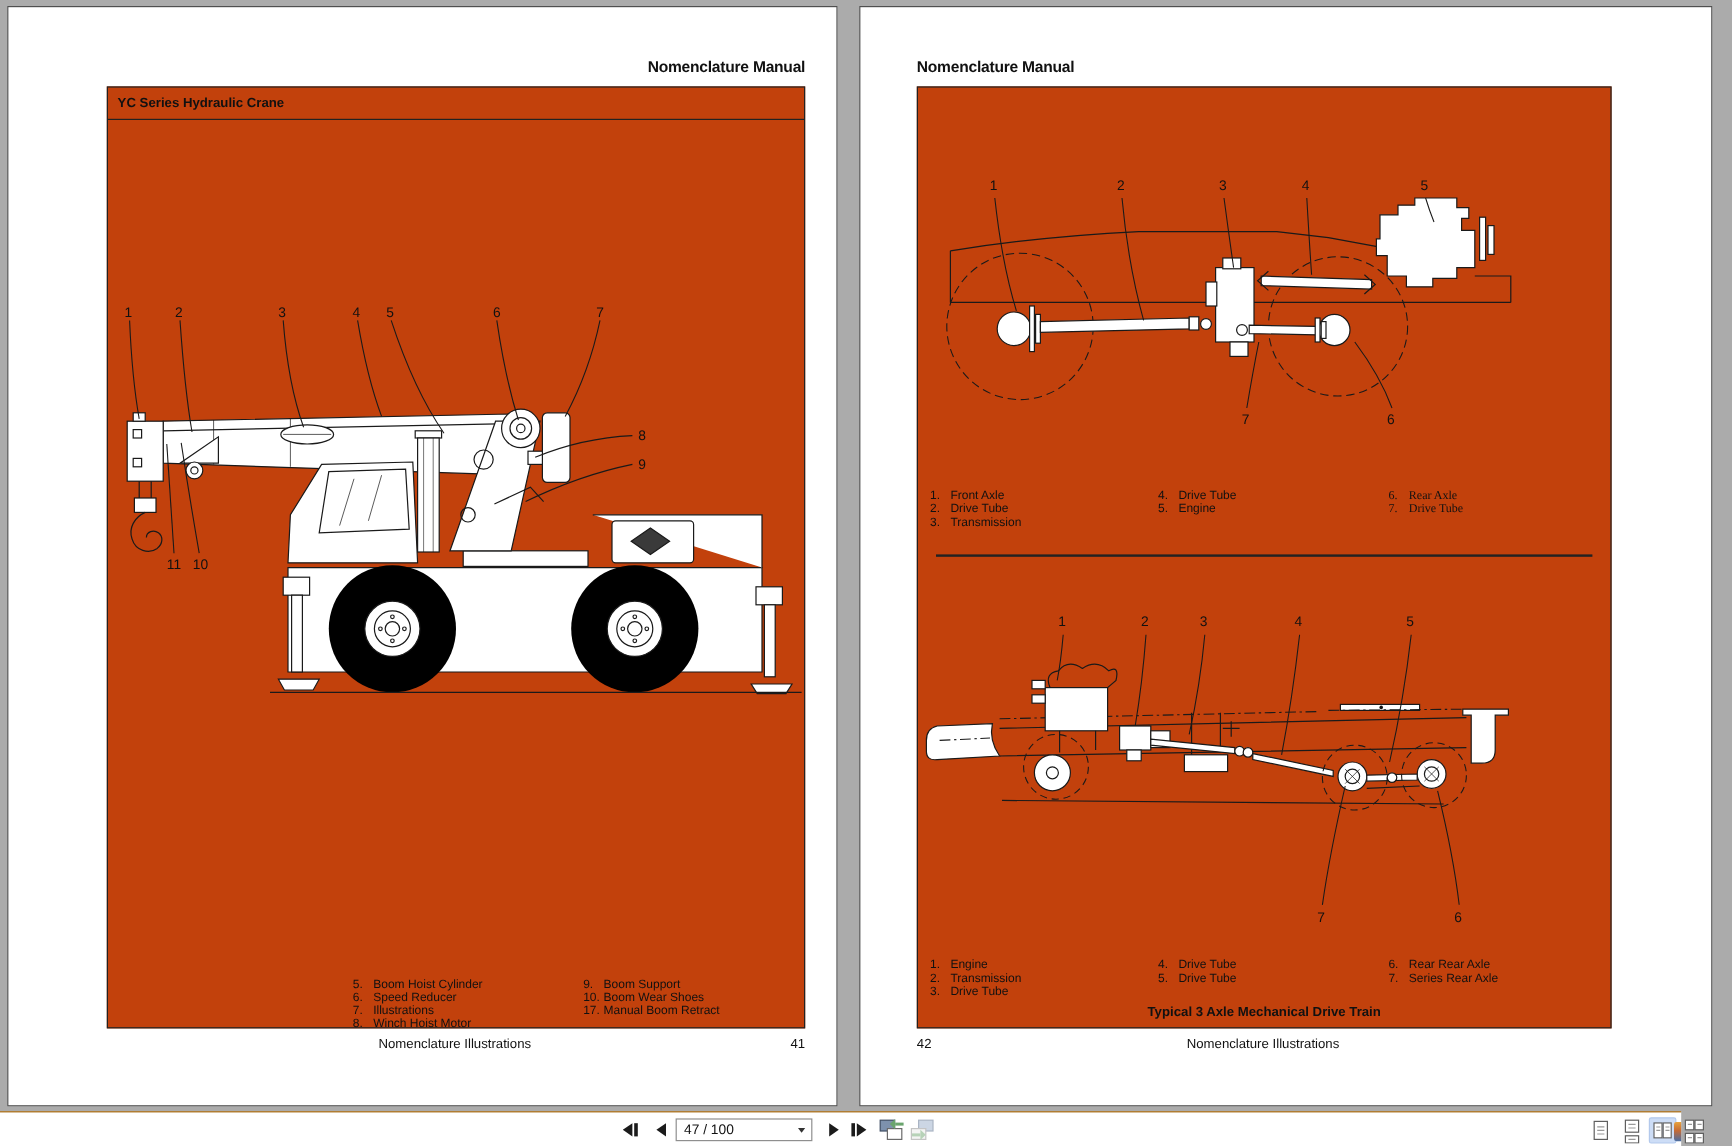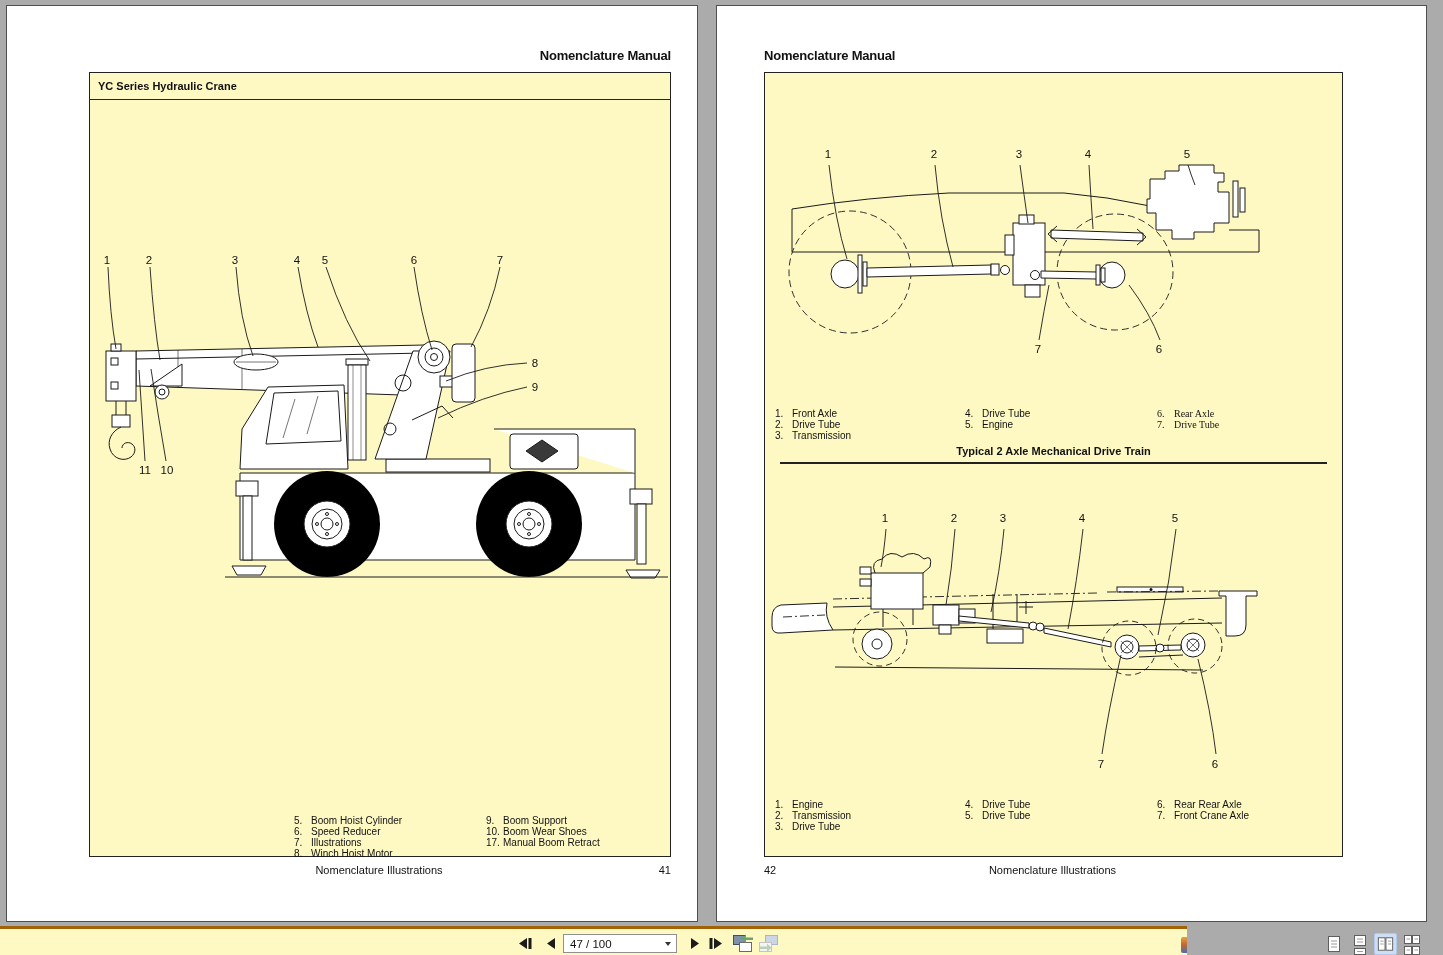--- a/index.html
+++ b/index.html
@@ -8,35 +8,35 @@
     background:#ababab;
     font-family:"Liberation Sans", sans-serif;
     color:#111;
   }
   .page{position:absolute;top:5px;background:#fff;border:1px solid #4f4f4f;}
   #page-left{left:6px;width:690px;height:915px;}
   #page-right{left:716px;width:709px;height:915px;}
   .doc-title{position:absolute;font-size:13px;font-weight:bold;letter-spacing:-0.2px;white-space:nowrap;}
   #title-left{top:42px;right:26px;}
   #title-right{top:42px;left:47px;}
-  .content-box{position:absolute;border:1.5px solid #222;background:#fef9c3;}
+  .content-box{position:absolute;border:1.5px solid #222;background:#c2410c;}
   #box-left{left:82px;top:66px;width:580px;height:783px;}
   #box-right{left:47px;top:66px;width:577px;height:783px;}
   .box-header{height:26px;border-bottom:1.5px solid #222;display:flex;align-items:center;
     padding-left:8px;font-size:11px;font-weight:bold;}
   .diagram-svg{position:absolute;}
   .legend-col{position:absolute;font-size:10px;line-height:11px;white-space:nowrap;}
   .legend-item{height:11px;}
   .legend-num{display:inline-block;min-width:17px;}
   .caption{position:absolute;left:0;width:100%;text-align:center;font-size:11px;font-weight:bold;}
   .section-rule{position:absolute;background:#222;height:2px;}
   .footer-text{position:absolute;font-size:11px;white-space:nowrap;}
   
-  #toolbar{position:absolute;left:0;top:926px;width:1187px;height:29px;background:#fef9c3;
-    border-top:3px solid #a16207;box-sizing:border-box;}
+  #toolbar{position:absolute;left:0;top:926px;width:1401px;height:29px;background:#ffffff;
+    border-top:1px solid #a16207;box-sizing:border-box;}
   .tb-btn{position:absolute;top:4px;width:22px;height:21px;display:flex;align-items:center;
     justify-content:center;cursor:default;}
   #page-combo{position:absolute;left:563px;top:5px;width:114px;height:19px;background:#fff;
     border:1px solid #8f8f8f;box-sizing:border-box;display:flex;align-items:center;
     font-size:11.5px;padding-left:6px;}
   #combo-arrow{position:absolute;right:5px;top:7px;width:0;height:0;
     border-left:3.5px solid transparent;border-right:3.5px solid transparent;border-top:4.5px solid #333;}
   .layout-btn{position:absolute;top:4px;width:23px;height:22px;display:flex;align-items:center;justify-content:center;}
   .layout-btn.selected{background:#cdddf6;border:1px solid #b3c9ec;border-radius:2px;box-sizing:border-box;}
   #clipped-icon{position:absolute;right:0;top:8px;width:6px;height:16px;
@@ -229,21 +229,20 @@
       <div class="legend-item"><span class="legend-num">3.</span><span>Transmission</span></div>
     </div>
     <div class="legend-col" style="left:200px;top:335px;">
       <div class="legend-item"><span class="legend-num">4.</span><span>Drive Tube</span></div>
       <div class="legend-item"><span class="legend-num">5.</span><span>Engine</span></div>
     </div>
     <div class="legend-col" style="left:392px;top:335px;font-family:Liberation Serif, serif;">
       <div class="legend-item"><span class="legend-num">6.</span><span>Rear Axle</span></div>
       <div class="legend-item"><span class="legend-num">7.</span><span>Drive Tube</span></div>
     </div>
-    <div class="caption" style="top:372px;">Typical 2 Axle Mechanical Drive Train</div>
     <div class="section-rule" style="left:15px;top:389px;width:547px;"></div>
 
     <svg class="diagram-svg" style="left:2px;top:424px;" width="575" height="285" viewBox="0 0 575 285">
       <g stroke="#1a1a1a" stroke-width="1" fill="none">
         <path d="M14,108 Q5,110 5,120 L5,129 Q5,137 14,136 L66,133 Q57,120 60,106 Z" fill="#fff"></path>
         <path d="M66,110 L455,101 M66,133 L455,126"></path>
         <path d="M68,170 L436,173"></path>
         <path d="M452,94 L490,94 L490,99 L479,99 L479,128 Q479,139 468,139 L459,139 L459,99 L452,99 Z" fill="#fff"></path>
         <rect x="350" y="90" width="66" height="5" fill="#fff"></rect>
         <circle cx="384" cy="92.5" r="1.5" fill="#111" stroke="none"></circle>
@@ -310,22 +309,23 @@
       <div class="legend-item"><span class="legend-num">1.</span><span>Engine</span></div>
       <div class="legend-item"><span class="legend-num">2.</span><span>Transmission</span></div>
       <div class="legend-item"><span class="legend-num">3.</span><span>Drive Tube</span></div>
     </div>
     <div class="legend-col" style="left:200px;top:726px;">
       <div class="legend-item"><span class="legend-num">4.</span><span>Drive Tube</span></div>
       <div class="legend-item"><span class="legend-num">5.</span><span>Drive Tube</span></div>
     </div>
     <div class="legend-col" style="left:392px;top:726px;">
       <div class="legend-item"><span class="legend-num">6.</span><span>Rear Rear Axle</span></div>
-      <div class="legend-item"><span class="legend-num">7.</span><span>Front Crane Axle</span></div>
-    </div>
+      <div class="legend-item"><span class="legend-num">7.</span><span>Series Rear Axle</span></div>
+    </div>
+    <div class="caption" style="top:765px;">Typical 3 Axle Mechanical Drive Train</div>
   </div>
 
   <div class="footer-text" style="left:47px;top:858px;">42</div>
   <div class="footer-text" style="left:47px;top:858px;width:577px;text-align:center;">Nomenclature Illustrations</div>
 </div>
 
 <div id="toolbar">
   <div class="tb-btn" style="left:514px;">
     <svg width="15" height="13" viewBox="0 0 15 13">
       <polygon points="9,1 1,6.5 9,12" fill="#1b1b1b"></polygon>

